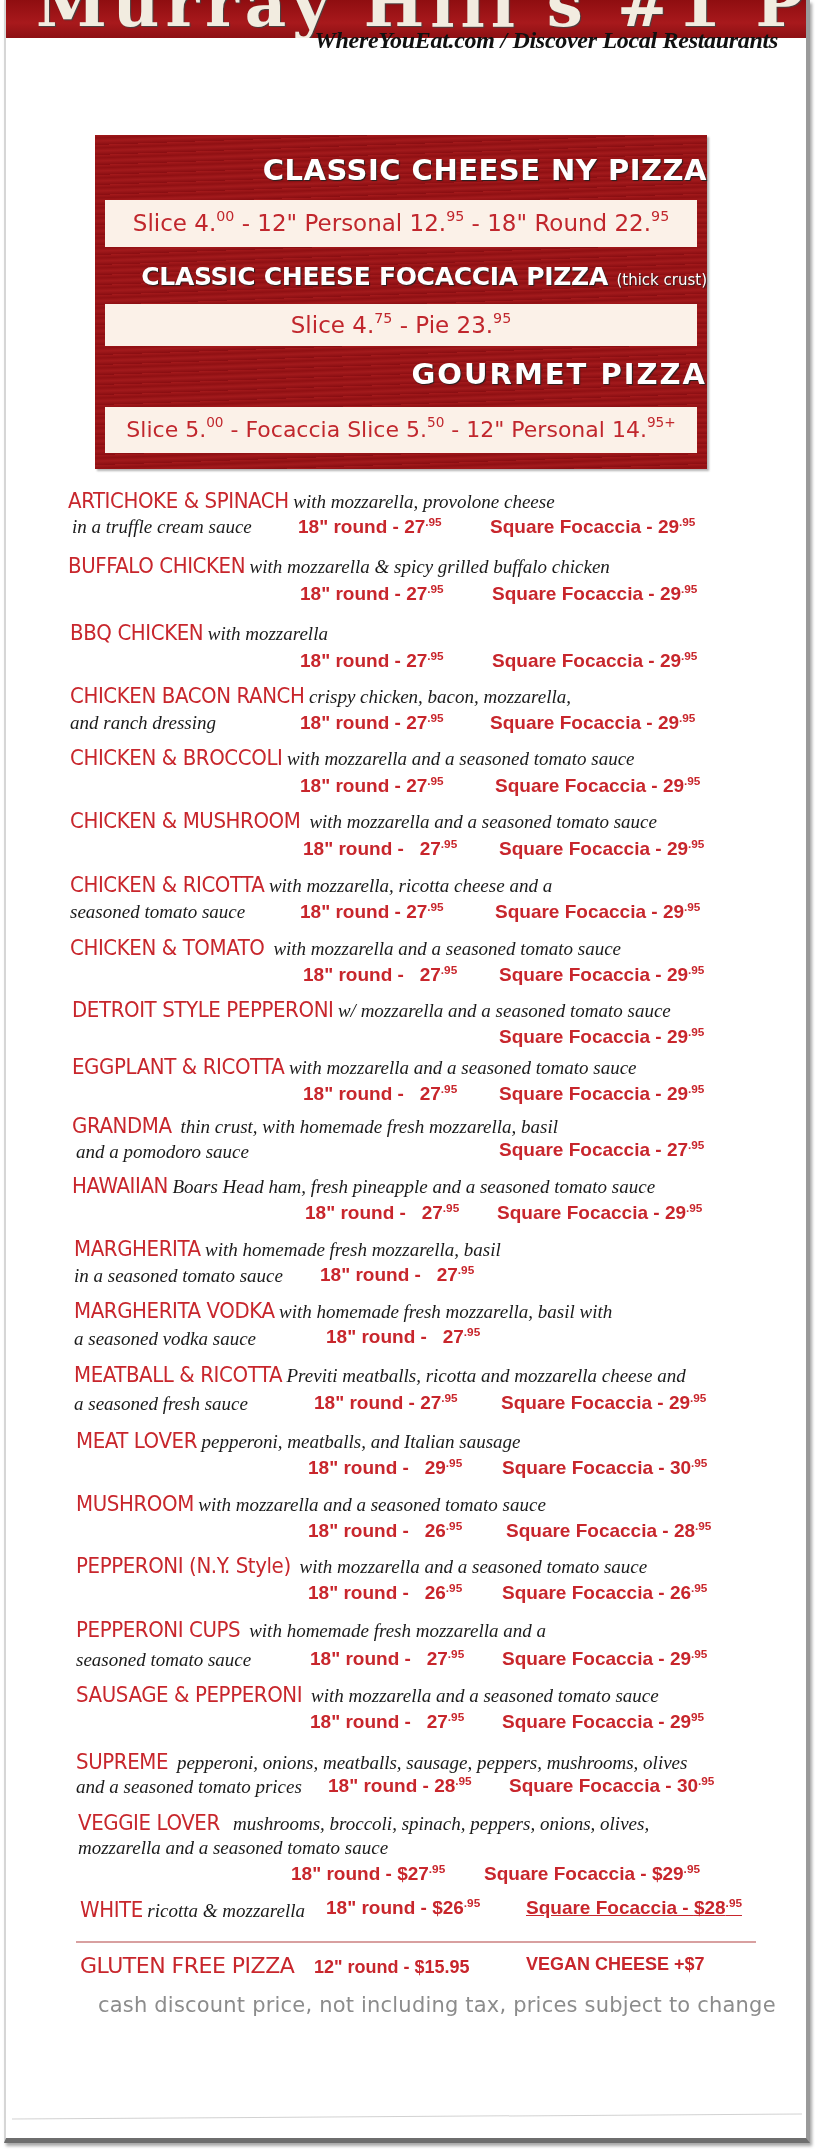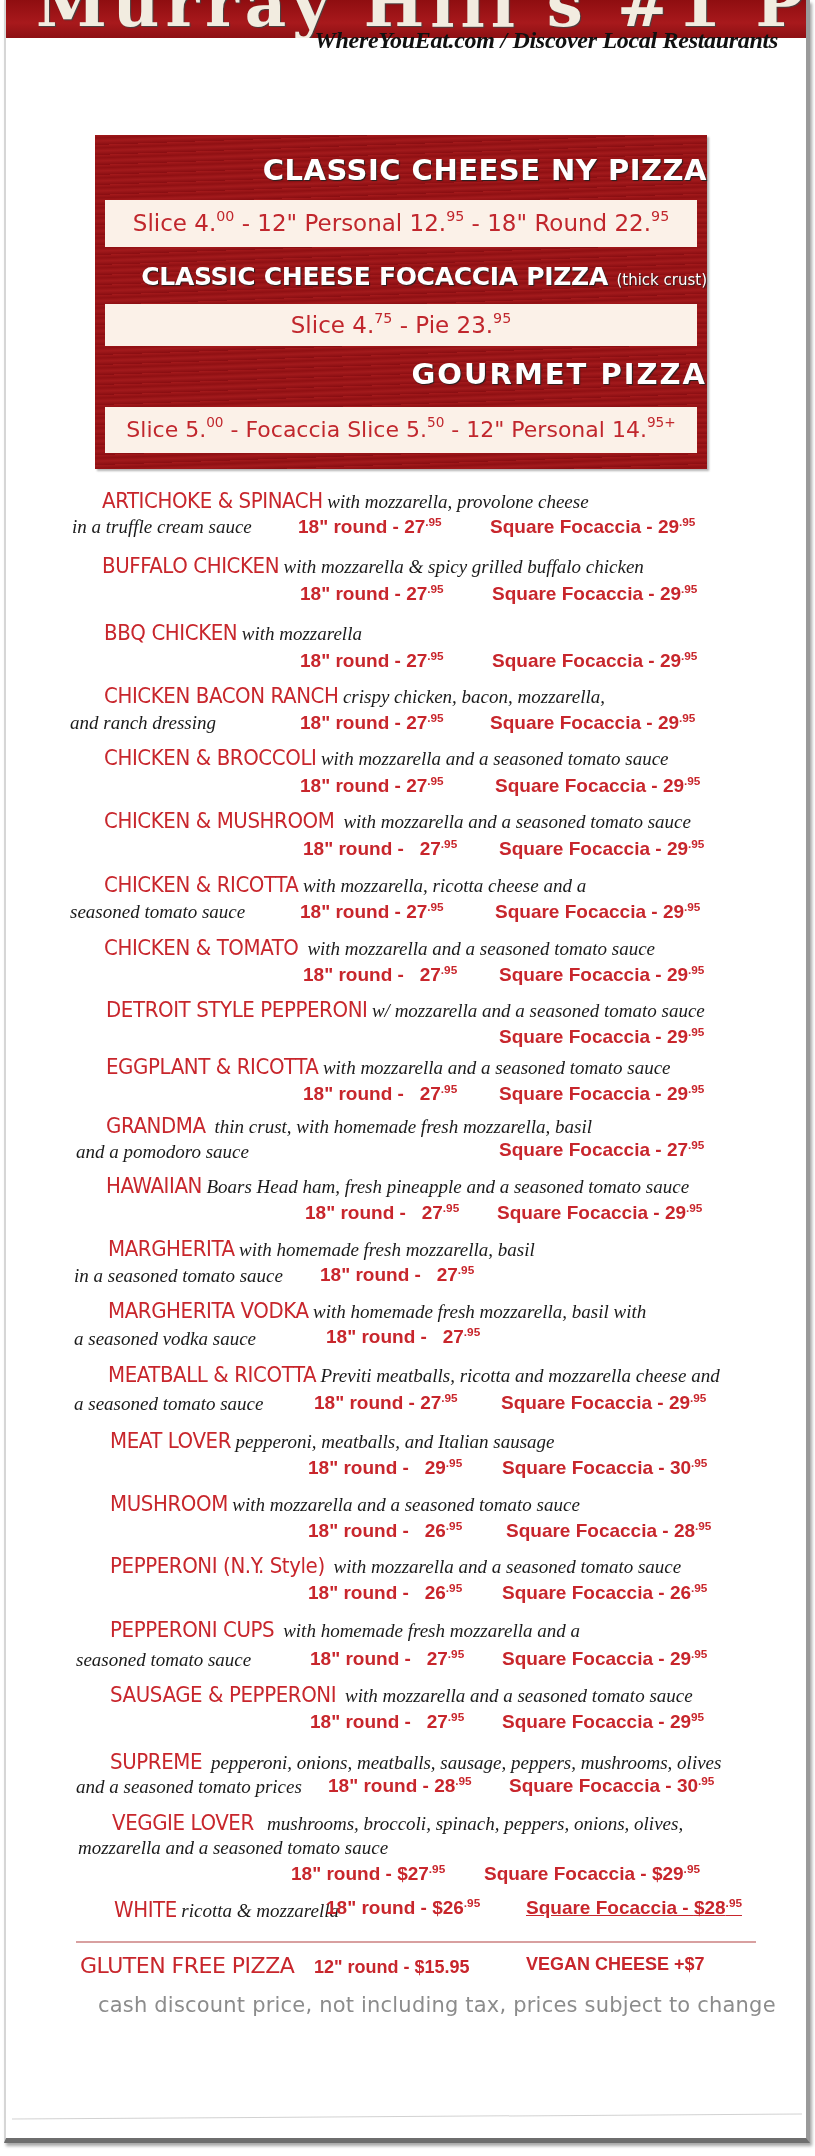--- a/index.html
+++ b/index.html
@@ -44,21 +44,21 @@
     position: absolute; left: 10px; width: 592px; background: #fbf1e8; color: #c1272d;
     text-align: center; font-family: "DejaVu Sans", sans-serif; white-space: nowrap;
   }
   .price-strip sup { font-size: 62%; vertical-align: 0.7em; line-height: 0; }
 
   .items { position: absolute; left: 0; top: 0; width: 800px; }
   .item { position: absolute; left: 0; width: 800px; }
   .line { position: absolute; white-space: nowrap; }
   .name {
     font-family: "DejaVu Sans Condensed", "DejaVu Sans", sans-serif; font-stretch: condensed;
-    color: #c8262c; font-size: 22px; letter-spacing: -0.4px; transform-origin: left center; margin-left: 34px;
+    color: #c8262c; font-size: 22px; letter-spacing: -0.4px; transform-origin: left center;
   }
   .desc {
     font-family: "Liberation Serif", serif; font-style: italic; color: #1a1a1a; font-size: 19px;
   }
   .price {
     font-family: "Liberation Sans", sans-serif; font-weight: bold; color: #c8262c; font-size: 19px;
   }
   .price sup { font-size: 62%; vertical-align: 0.6em; line-height: 0; }
 
   .divider {
@@ -206,21 +206,21 @@
     </div>
 
     <div class="item" style="top:1298px;">
       <div class="line" style="left:68px;top:0;"><span class="name">MARGHERITA VODKA</span> <span class="desc">with homemade fresh mozzarella, basil  with</span></div>
       <div class="line desc" style="left:68px;top:30px;">a seasoned vodka sauce</div>
       <div class="line price" style="left:320px;top:28px;"><span>18" round - </span>&nbsp; <span>27</span><sup>.95</sup></div>
     </div>
 
     <div class="item" style="top:1362px;">
       <div class="line" style="left:68px;top:0;"><span class="name">MEATBALL &amp; RICOTTA</span> <span class="desc">Previti meatballs, ricotta and mozzarella cheese and</span></div>
-      <div class="line desc" style="left:68px;top:31px;">a seasoned tomato sauce</div>
+      <div class="line desc" style="left:68px;top:31px;">a seasoned fresh sauce</div>
       <div class="line price" style="left:308px;top:30px;"><span>18" round - </span> <span>27</span><sup>.95</sup></div>
       <div class="line price" style="left:495px;top:30px;"><span>Square Focaccia  - </span><span>29</span><sup>.95</sup></div>
     </div>
 
     <div class="item" style="top:1428px;">
       <div class="line" style="left:70px;top:0;"><span class="name">MEAT LOVER</span> <span class="desc">pepperoni, meatballs, and Italian sausage</span></div>
       <div class="line price" style="left:302px;top:29px;"><span>18" round - </span>&nbsp; <span>29</span><sup>.95</sup></div>
       <div class="line price" style="left:496px;top:29px;"><span>Square Focaccia  - </span><span>30</span><sup>.95</sup></div>
     </div>
 

